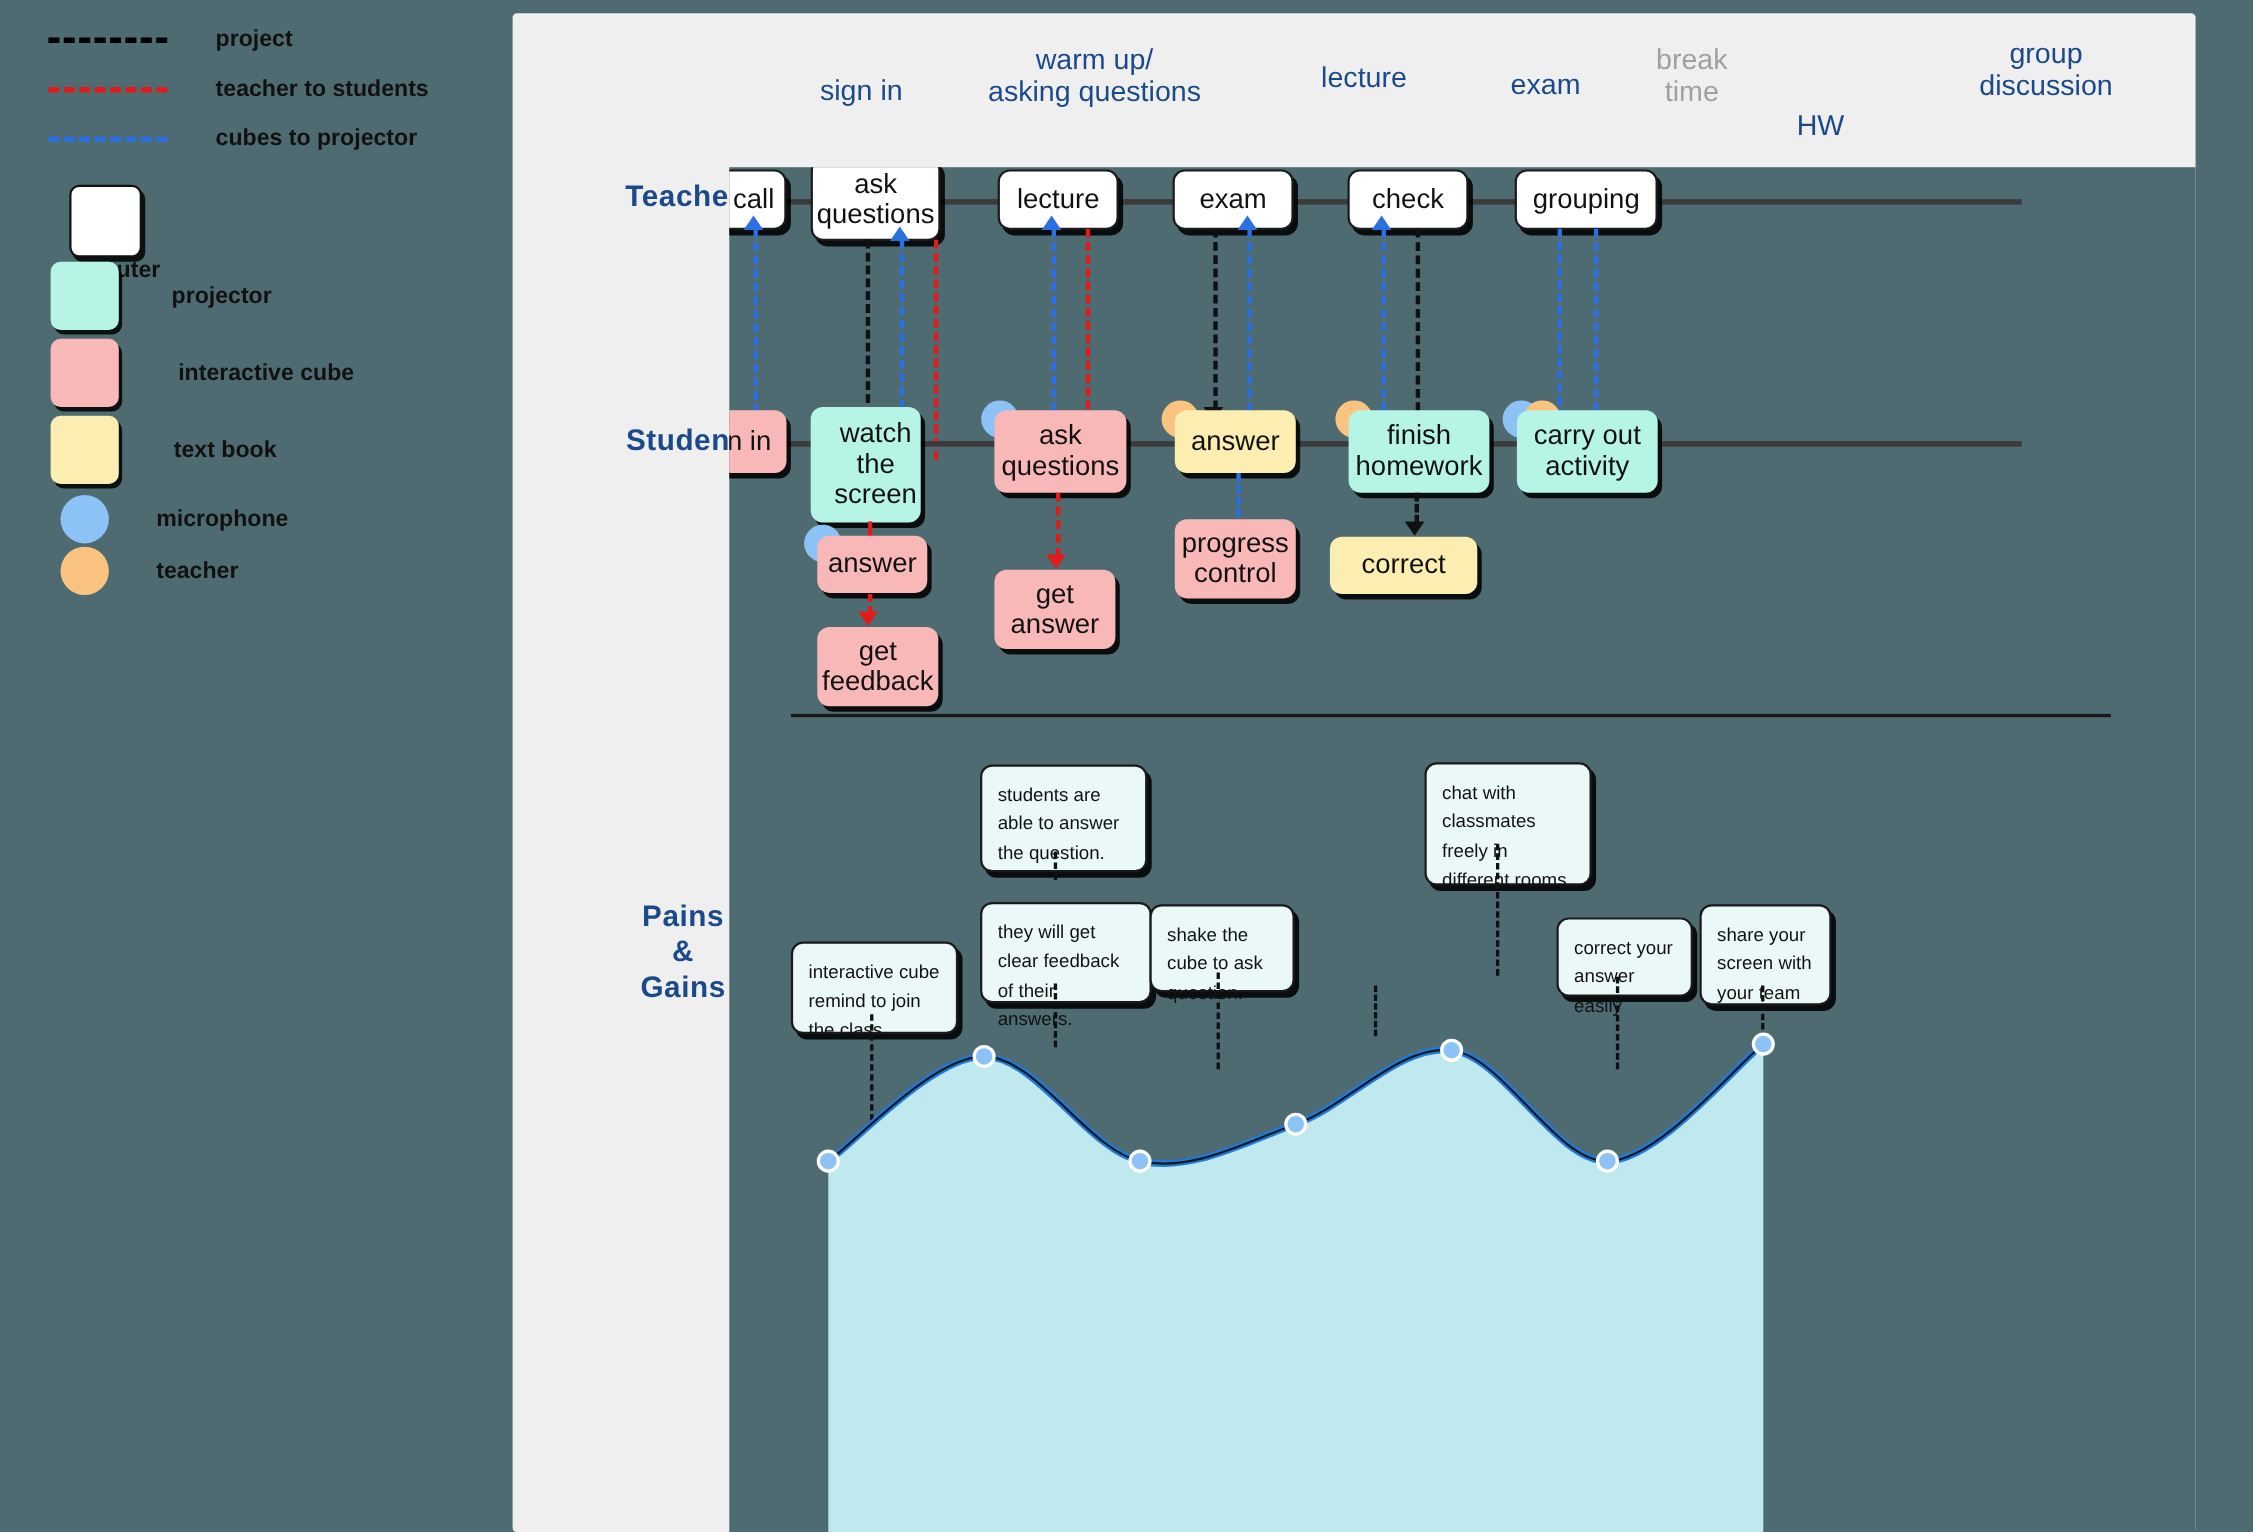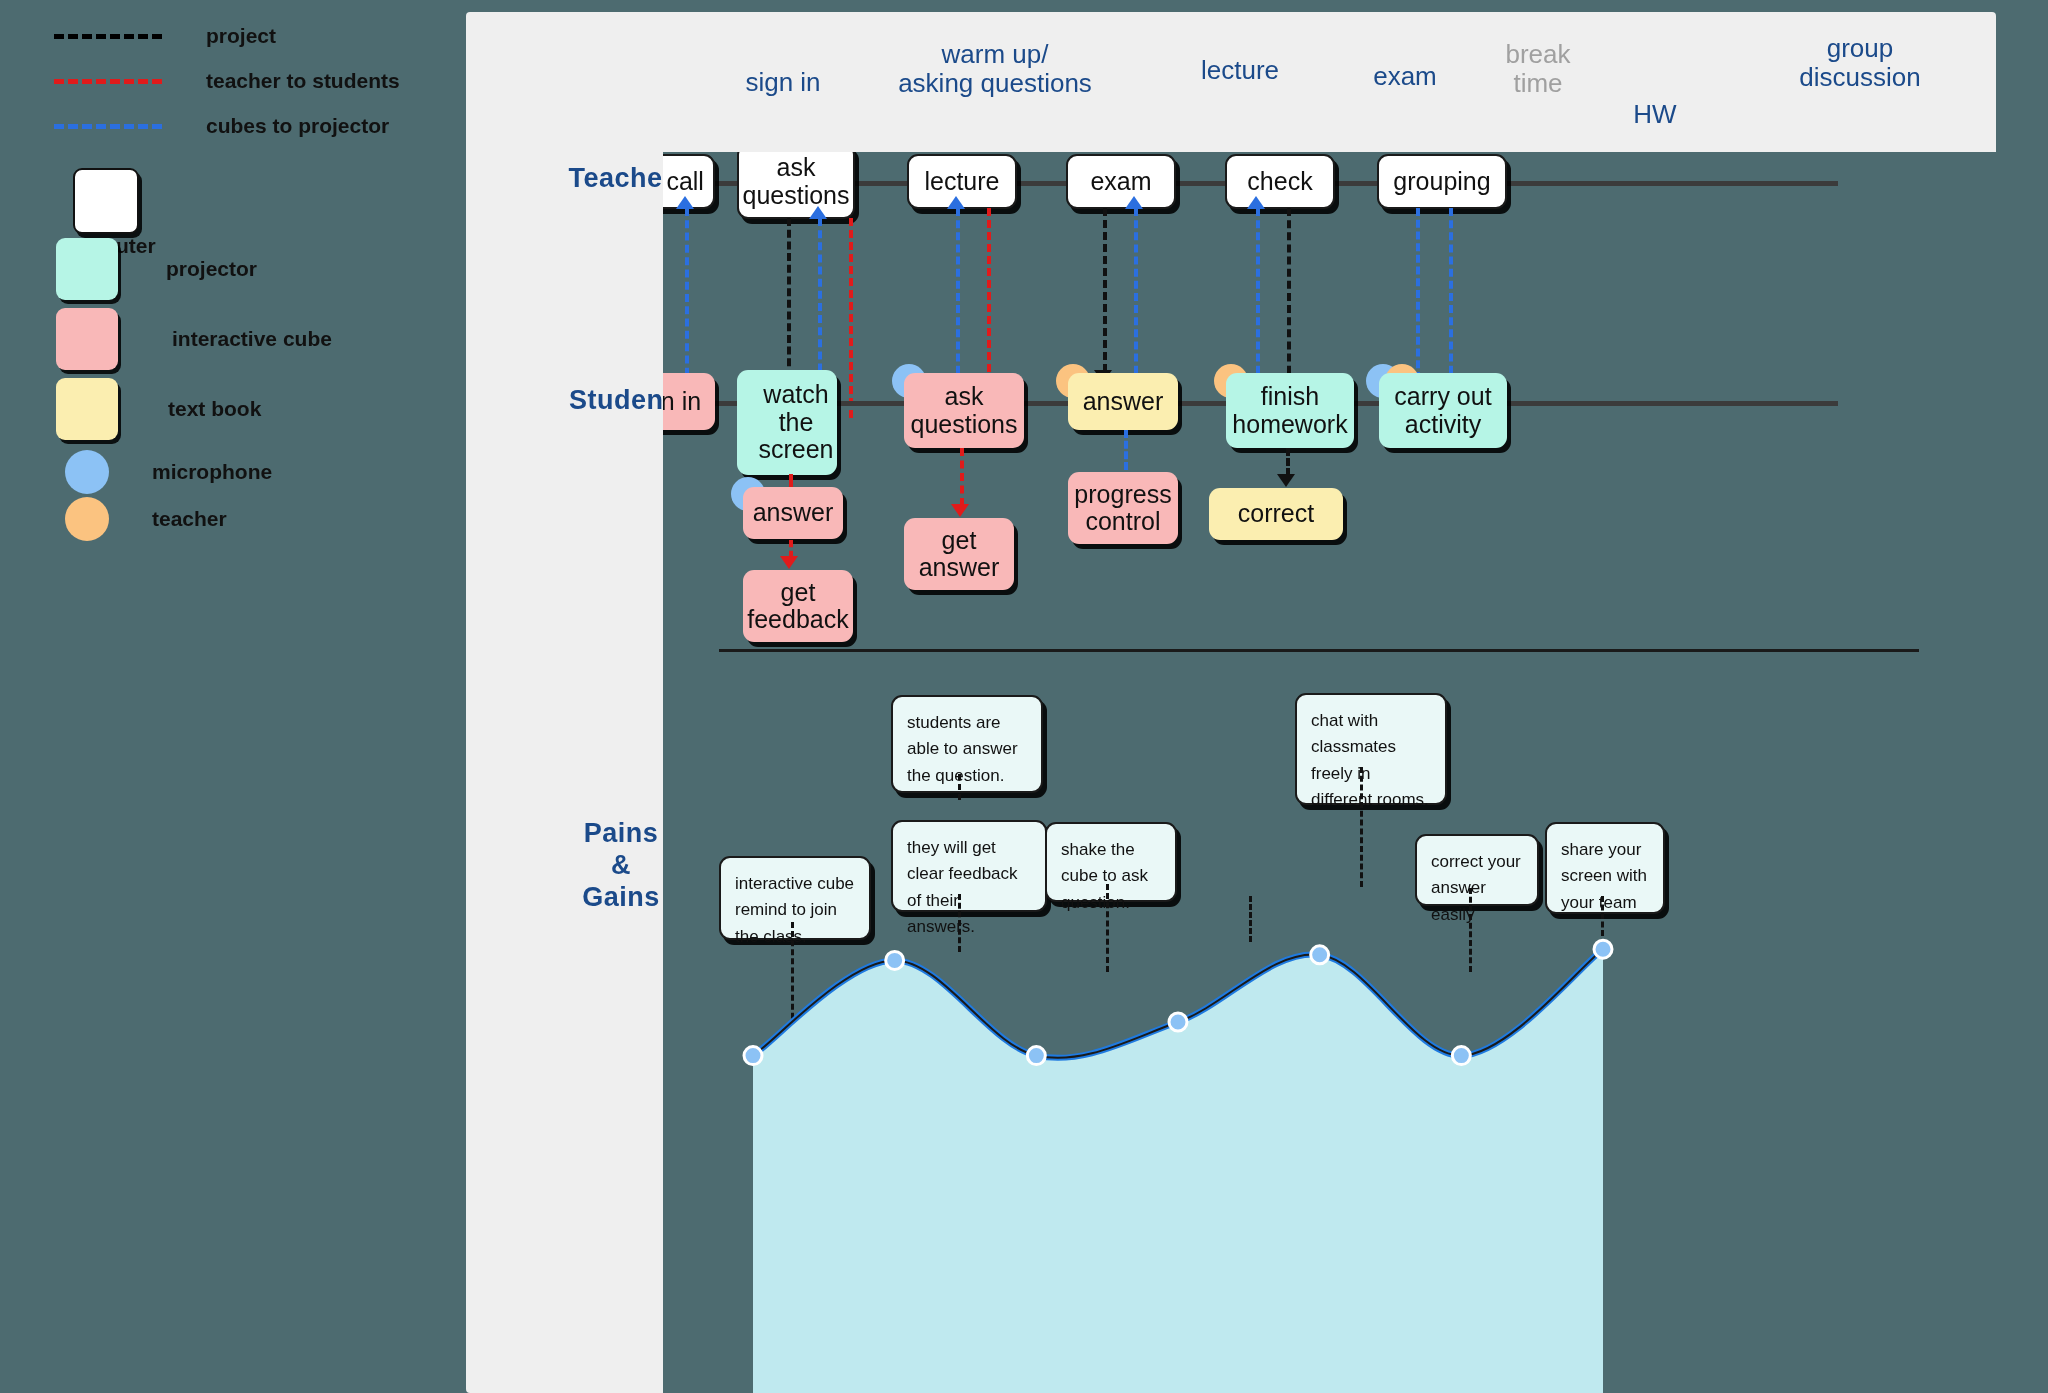--- a/index.html
+++ b/index.html
@@ -5,21 +5,21 @@
   html,body{margin:0;padding:0;}
   body{
     width:2048px;height:1393px;
     background:#4d6b70;
     font-family:"Liberation Sans", sans-serif;
     overflow:hidden;
     position:relative;
   }
 
   
-  #legend{position:absolute;left:12px;top:0;width:466px;height:1393px;}
+  #legend{position:absolute;left:2px;top:0;width:466px;height:1393px;}
   .lg-row{position:absolute;display:flex;align-items:center;}
   .lg-line{width:108px;height:0;border-top:5px dashed #000;margin-left:42px;}
   .lg-line.red{border-top-color:#e01b1b;border-top-style:dashed;border-top-width:5px;}
   .lg-line.blue{border-top-color:#2b6fe0;}
   .lg-label{margin-left:44px;font-size:21px;font-weight:bold;color:#111;white-space:nowrap;}
   .lg-sw{width:62px;height:62px;border-radius:9px;margin-left:44px;
          box-shadow:3px 4px 0 rgba(0,0,0,.85);}
   .lg-sw.computer{background:#ffffff;border:2px solid #111;}
   .lg-sw.projector{background:#b6f5e6;}
   .lg-sw.cube{background:#f9b8b8;}

